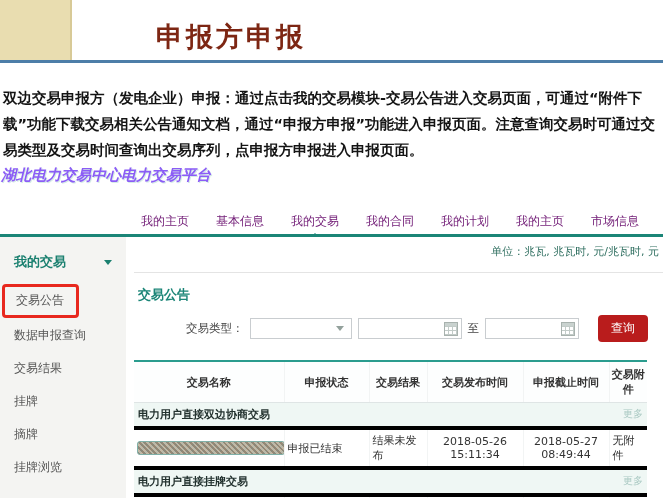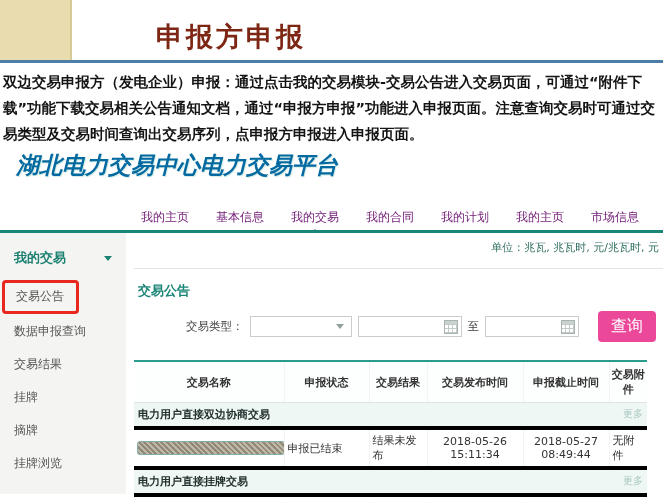--- a/index.html
+++ b/index.html
@@ -8,24 +8,24 @@
     font-family: "DejaVu Sans", "Liberation Sans", sans-serif;
     background: #ffffff; overflow: hidden; position: relative;
   }
   
   .slide-header { position: relative; height: 60px; background:#fff; }
   .beige-block { position:absolute; left:0; top:0; width:72px; height:60px;
     background:#e9ddb0; border-right:2px solid #d8ca97; }
   .slide-title { position:absolute; left:156px; top:22px; font-size:27px;
     font-weight:bold; color:#7d2613; letter-spacing:3px; line-height:1.1; }
   .title-rule { height:3px; background:#4d7ea8; }
-  .slide-body { margin:6px 3px 0 3px; font-size:14.5px; line-height:26px;
+  .slide-body { margin:22px 3px 0 3px; font-size:14.5px; line-height:26px;
     font-weight:bold; color:#141414; }
-  .brand { margin:3px 0 0 16px; font-size:23px; font-style:italic; font-weight:bold;
-    color:#0369a1; text-shadow:1px 1px 0 #d5ece6; }
+  .brand { margin:3px 0 0 1px; font-size:15px; font-style:italic; font-weight:bold;
+    color:#8b5cf6; text-shadow:1px 1px 0 #d5ece6; }
   
   .navbar { display:flex; justify-content:flex-end; align-items:center; gap:27px;
     padding:3px 24px 4px 0; font-size:12px; border-bottom:3px solid #1b8577; margin-top:1px; }
   .nav-item { color:#701a75; position:relative; cursor:pointer; white-space:nowrap;margin-top:24px; }
   .nav-item.active::after { content:""; position:absolute; left:50%; bottom:-7px;
     transform:translateX(-50%); border:4px solid transparent; border-bottom-color:#1b8577; }
   
   .app { display:flex; align-items:flex-start; }
   .sidebar { width:126px; flex:none; }
   .sidebar-inner { background:#f4f4f2; padding:4px 0 14px 0; }
@@ -46,21 +46,21 @@
     display:flex; align-items:center; justify-content:flex-end; padding-right:7px; cursor:pointer; }
   .chev { width:0; height:0; border:4px solid transparent; border-top:5px solid #93a19c; margin-top:4px; }
   .date-box { width:104px; height:21px; border:1px solid #c9cdd0; background:#fff;
     display:flex; align-items:center; justify-content:flex-end; padding-right:3px; cursor:text; }
   .date-box.short { width:94px; }
   .cal-icon { width:14px; height:14px; border:1px solid #a8b2ae;
     background:
       linear-gradient(#c9d2cf 0 3px, rgba(0,0,0,0) 3px),
       repeating-linear-gradient(90deg, rgba(0,0,0,0) 0 3px, #c2cbc8 3px 4px),
       repeating-linear-gradient(rgba(0,0,0,0) 0 3px, #c2cbc8 3px 4px); }
-  .btn-search { background:#ec4899; color:#fff; font-size:16px; border:none;
+  .btn-search { background:#b91c1c; color:#fff; font-size:12px; border:none;
     border-radius:4px; padding:5px 13px; margin-left:13px; cursor:pointer; }
   
   .ann-table { width:513px; border-collapse:collapse; border-top:2px solid #2a9c8e;
     font-size:11px; table-layout:fixed; }
   .ann-table th { padding:5px 2px; border-bottom:1px solid #dfe5e5; border-right:1px solid #f2f4f4;
     background:#fdfefe; color:#333; font-weight:bold; text-align:center; }
   .ann-table td { padding:3px 3px; border-bottom:4px solid #000000; border-right:1px solid #f2f4f4;
     color:#333; vertical-align:middle; height:22px; }
   .ann-table th:last-child, .ann-table td:last-child { border-right:none; }
   .group-row td { background:#eff7f4; font-weight:bold; color:#22312e; padding:4px 4px; height:17px; }

